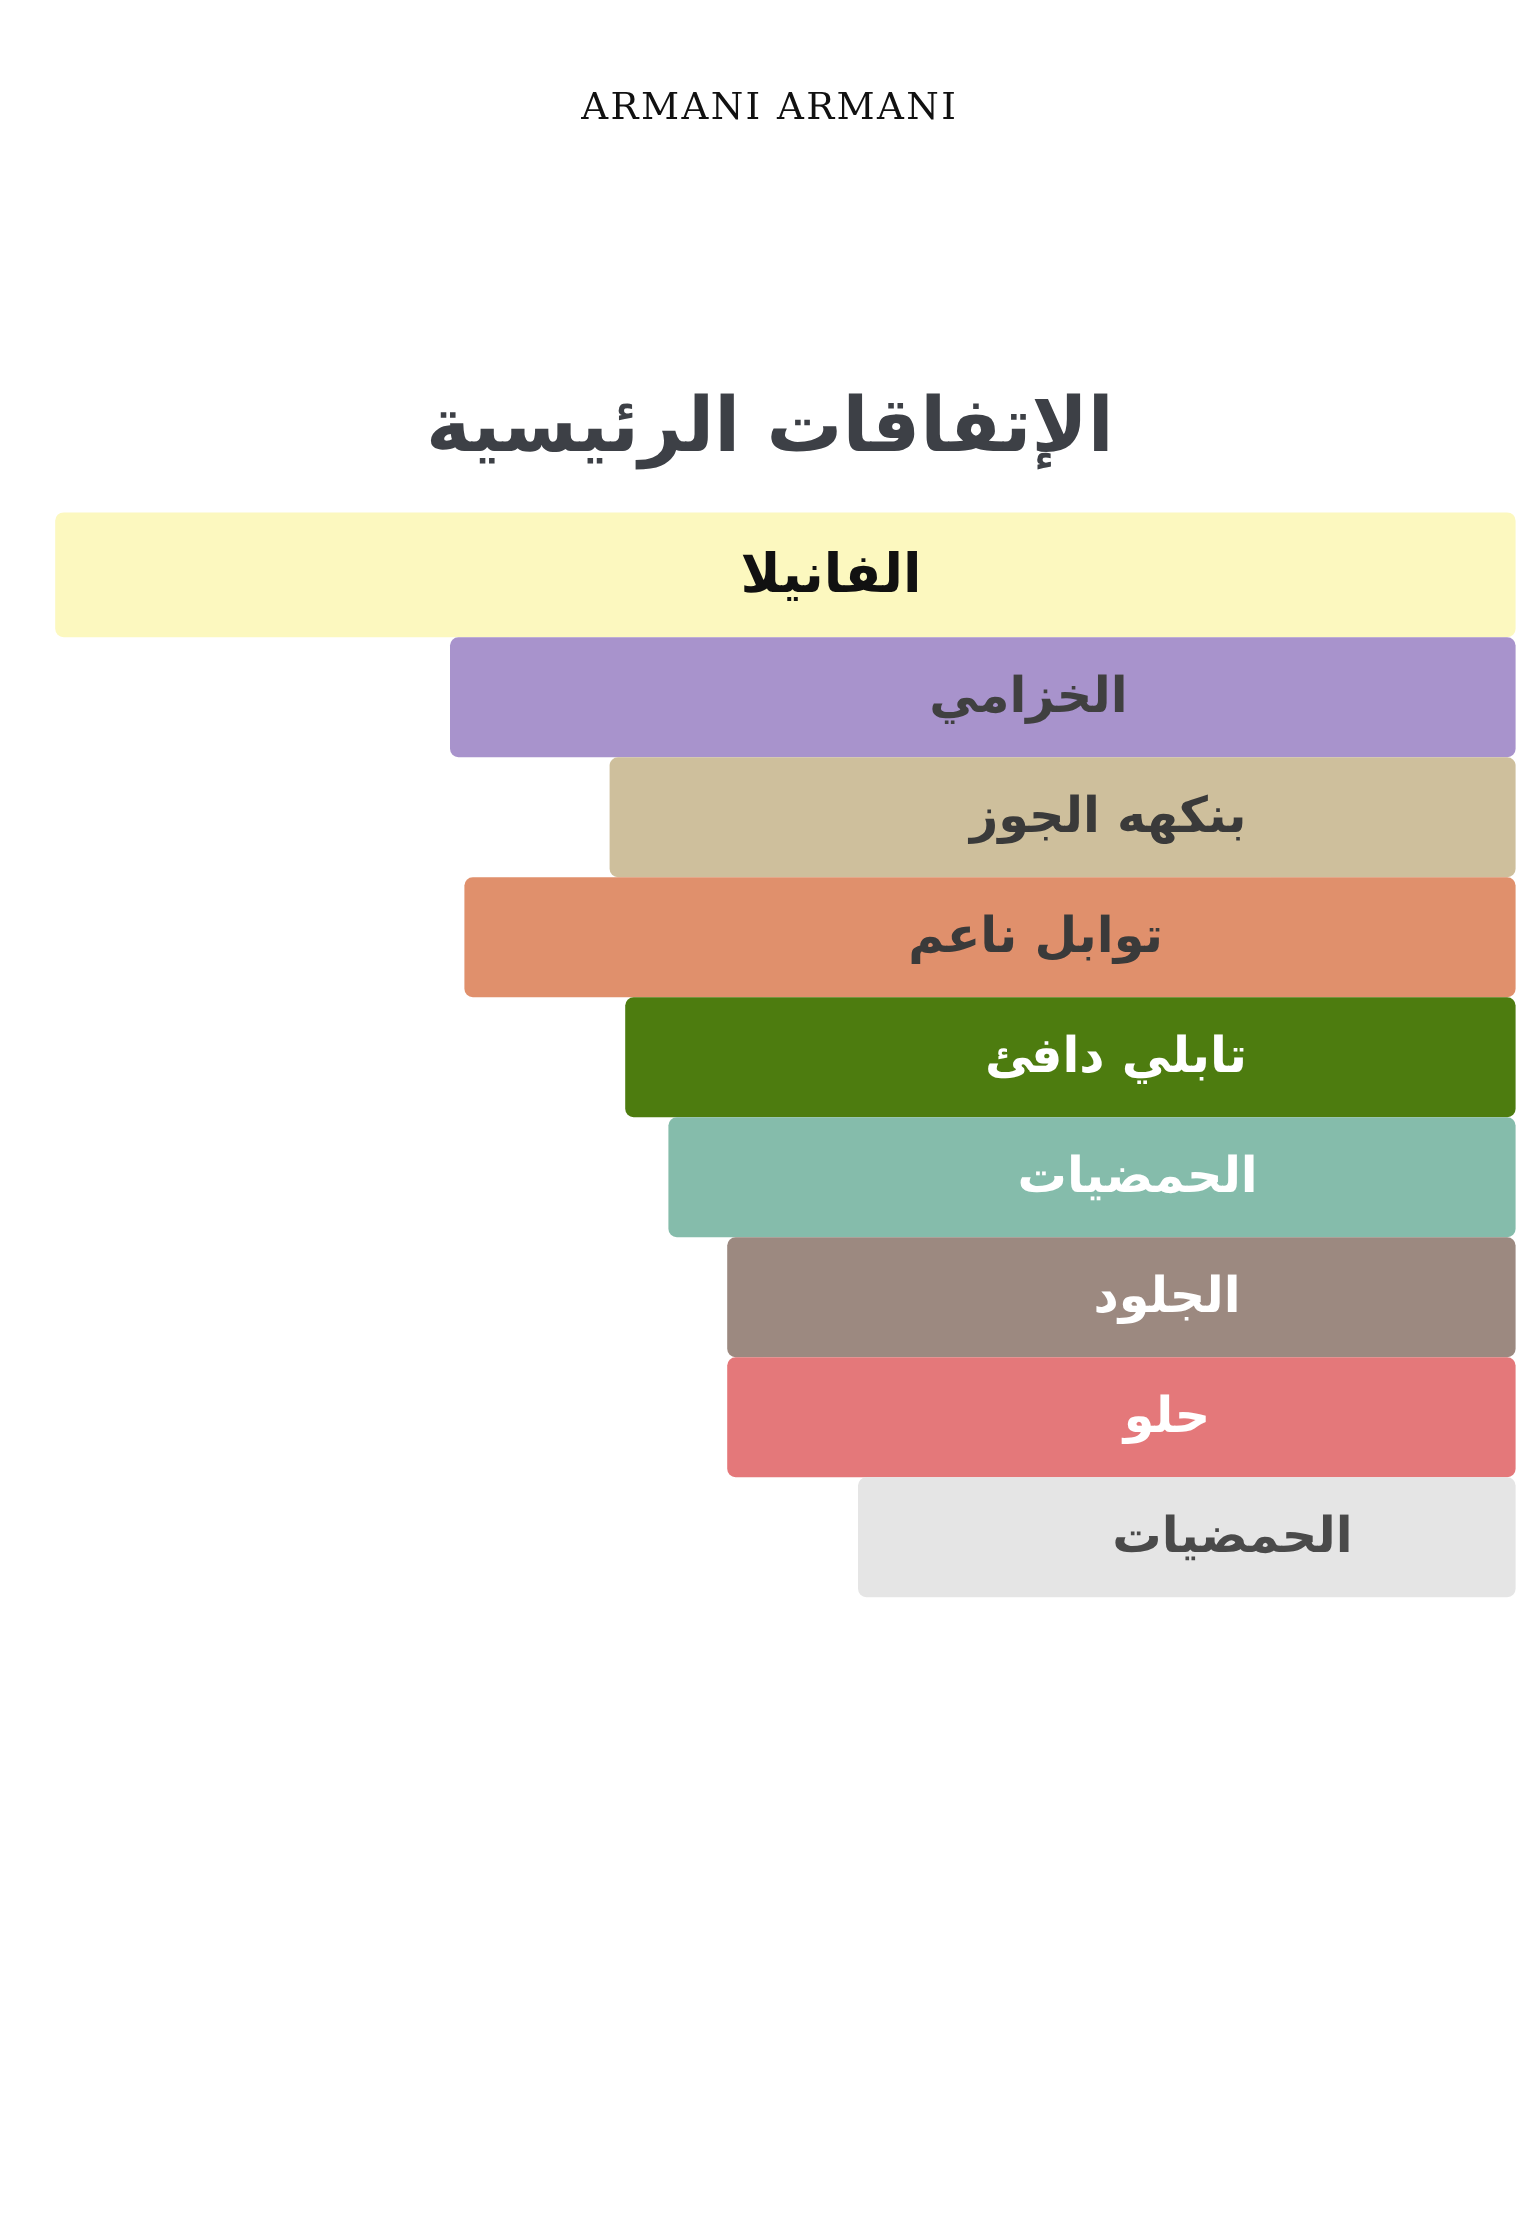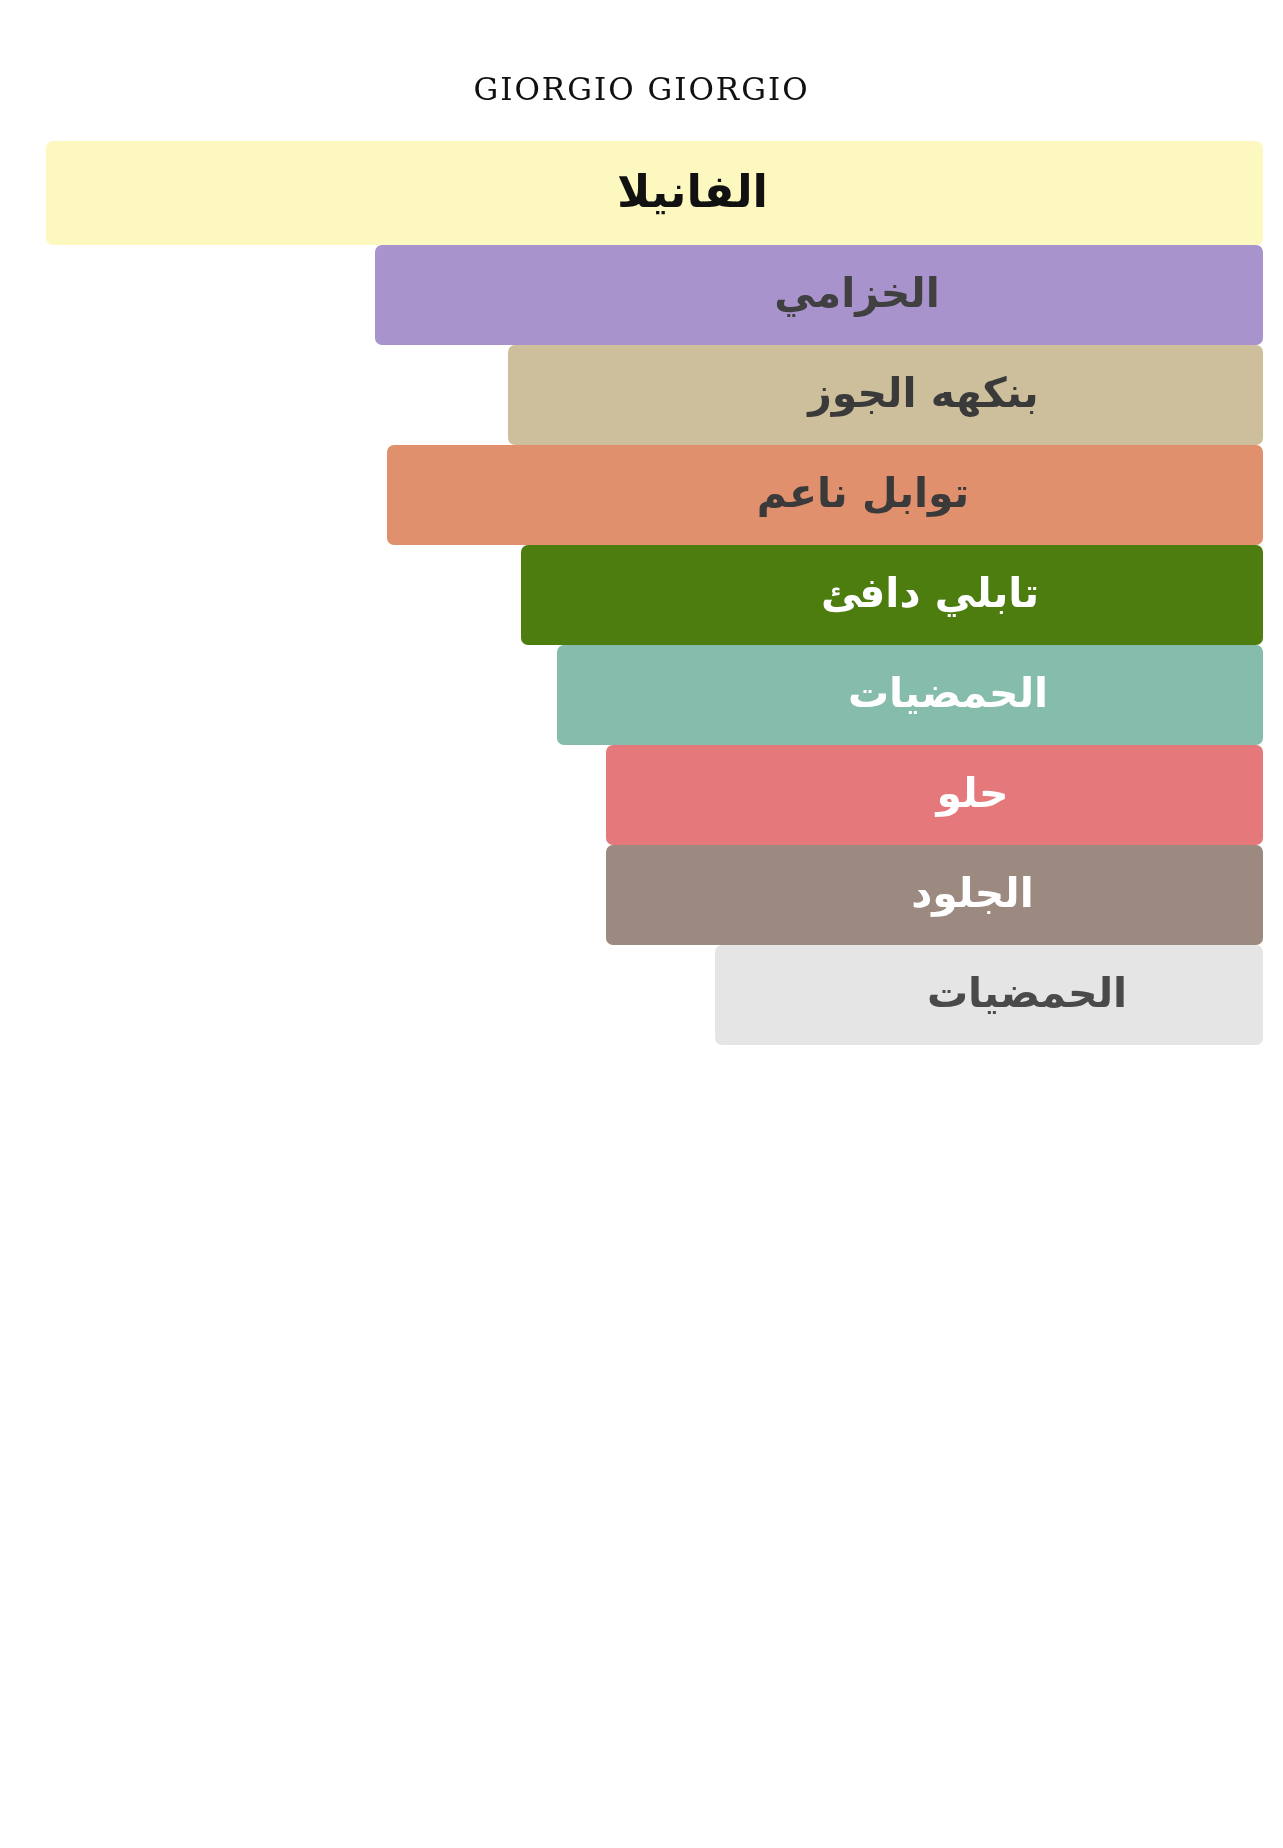--- a/index.html
+++ b/index.html
@@ -88,23 +88,24 @@
   }
   .accord-row:first-child .accord-bar { height: 104px; }
   .accord-row:first-child .accord-label { font-size: 45px; }
 </style>
 </head>
 <body>
 
 <div class="page">
 
   <div class="brand-header">
-    <span class="brand-logo">GIORGIO GIORGIO</span>
+    <span class="brand-logo">ARMANI ARMANI</span>
   </div>
 
+  <div class="accords-title">الإتفاقات الرئيسية</div>
 
   <div class="accords-chart">
       <div class="accord-row">
         <div class="accord-bar" style="background: rgb(252, 248, 191); width: 1217px;">
           <span class="accord-label" style="color: rgb(17, 17, 17);">الفانيلا</span>
         </div>
       </div>
       <div class="accord-row">
         <div class="accord-bar" style="background: rgb(168, 147, 204); width: 888px;">
           <span class="accord-label" style="color: #404040;">الخزامي</span>
@@ -124,27 +125,27 @@
         <div class="accord-bar" style="background: #4d7c0f; width: 742px;">
           <span class="accord-label" style="color: rgb(255, 255, 255);">تابلي دافئ</span>
         </div>
       </div>
       <div class="accord-row">
         <div class="accord-bar" style="background: rgb(133, 188, 171); width: 706px;">
           <span class="accord-label" style="color: rgb(255, 255, 255);">الحمضيات</span>
         </div>
       </div>
       <div class="accord-row">
-        <div class="accord-bar" style="background: rgb(228, 120, 122); width: 657px;">
-          <span class="accord-label" style="color: rgb(255, 255, 255);">حلو</span>
+        <div class="accord-bar" style="background: rgb(156, 137, 128); width: 657px;">
+          <span class="accord-label" style="color: rgb(255, 255, 255);">الجلود</span>
         </div>
       </div>
       <div class="accord-row">
-        <div class="accord-bar" style="background: rgb(156, 137, 128); width: 657px;">
-          <span class="accord-label" style="color: rgb(255, 255, 255);">الجلود</span>
+        <div class="accord-bar" style="background: rgb(228, 120, 122); width: 657px;">
+          <span class="accord-label" style="color: rgb(255, 255, 255);">حلو</span>
         </div>
       </div>
       <div class="accord-row">
         <div class="accord-bar" style="background: #e5e5e5; width: 548px;">
           <span class="accord-label" style="color: rgb(74, 74, 74);">الحمضيات</span>
         </div>
       </div>
     </div>
 
 </div>

